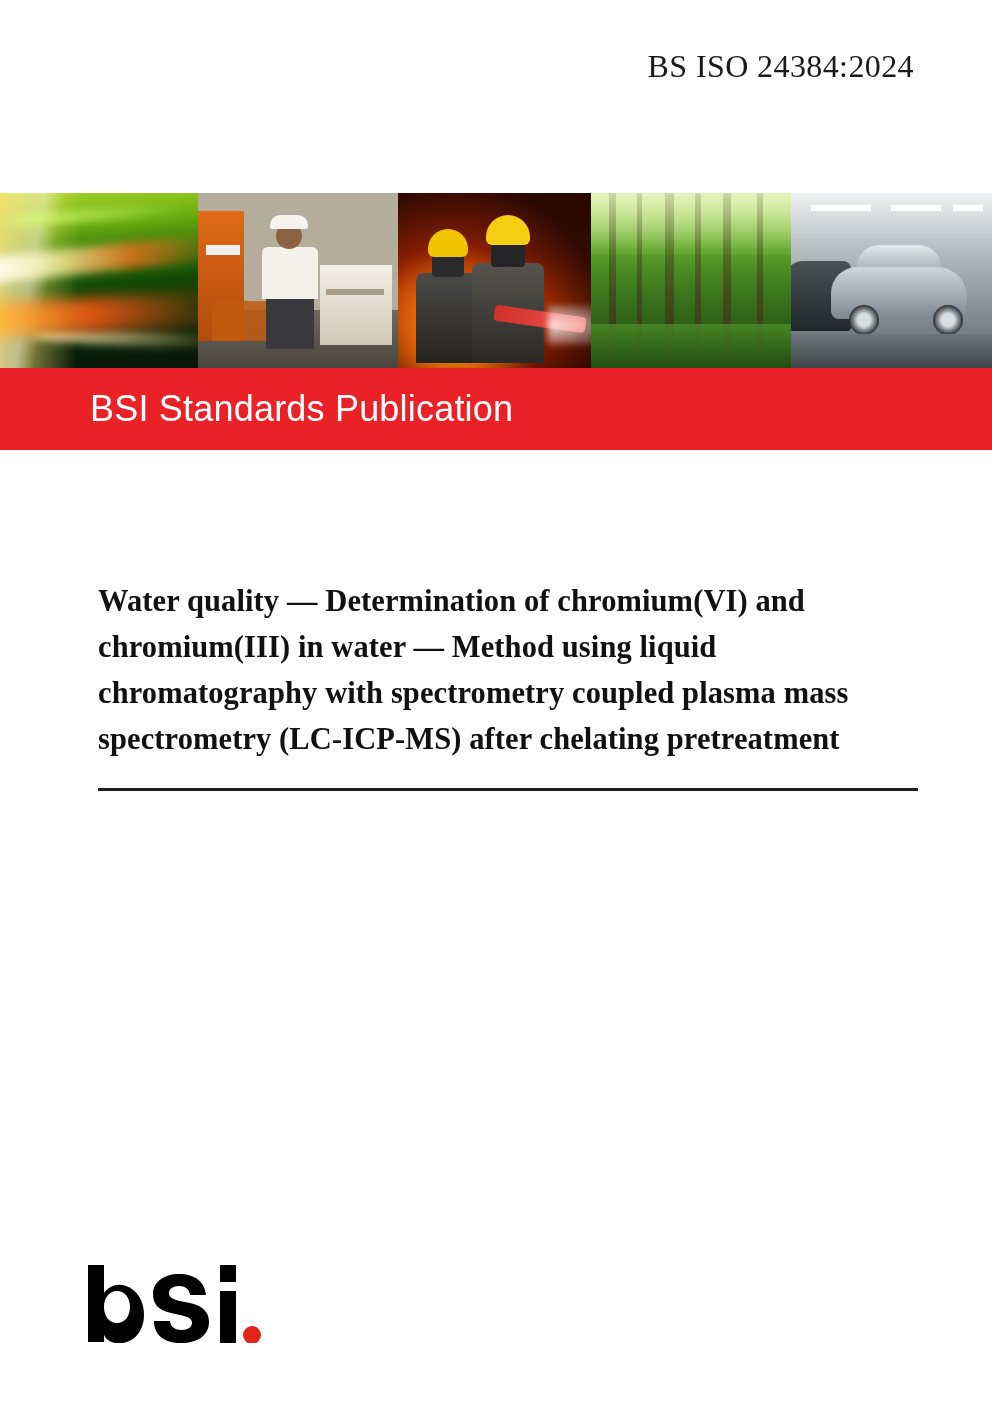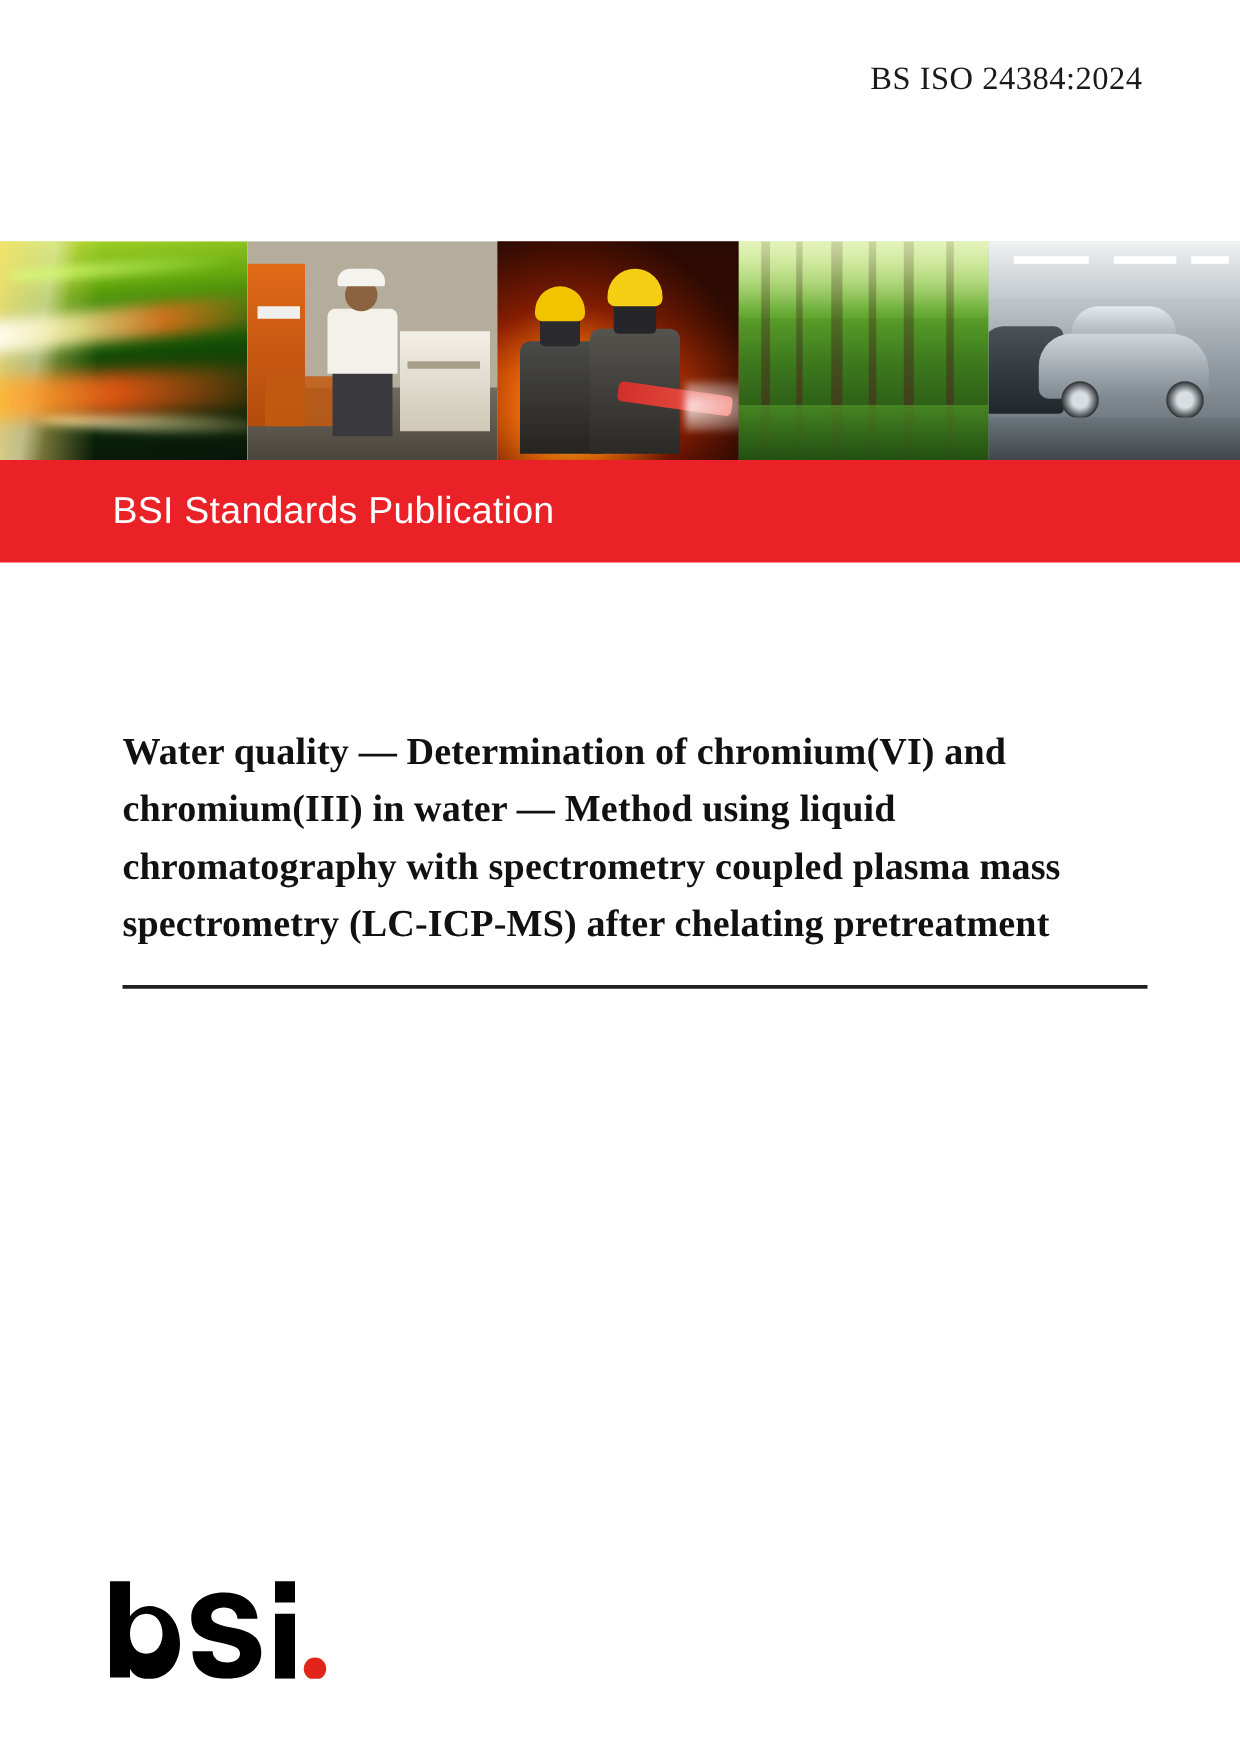--- a/index.html
+++ b/index.html
@@ -21,21 +21,21 @@
     height: 1403px;
     background: #ffffff;
   }
 
   
   .std-ref {
     position: absolute;
     top: 48px;
     right: 78px;
     font-family: "Liberation Serif", serif;
-    font-size: 26px;
+    font-size: 32px;
     letter-spacing: 0.4px;
     color: #1a1a1a;
     white-space: nowrap;
   }
 
   
   .image-band {
     position: absolute;
     top: 193px;
     left: 0;
@@ -245,21 +245,21 @@
     height: 82px;
     background: #ea2227;
   }
   .red-banner-text {
     position: absolute;
     left: 90px;
     top: 50%;
     transform: translateY(-50%);
     color: #ffffff;
     font-family: "Liberation Sans", sans-serif;
-    font-size: 30px;
+    font-size: 36px;
     letter-spacing: 0.2px;
   }
 
   
   .title-block {
     position: absolute;
     left: 98px;
     top: 578px;
     width: 820px;
   }

